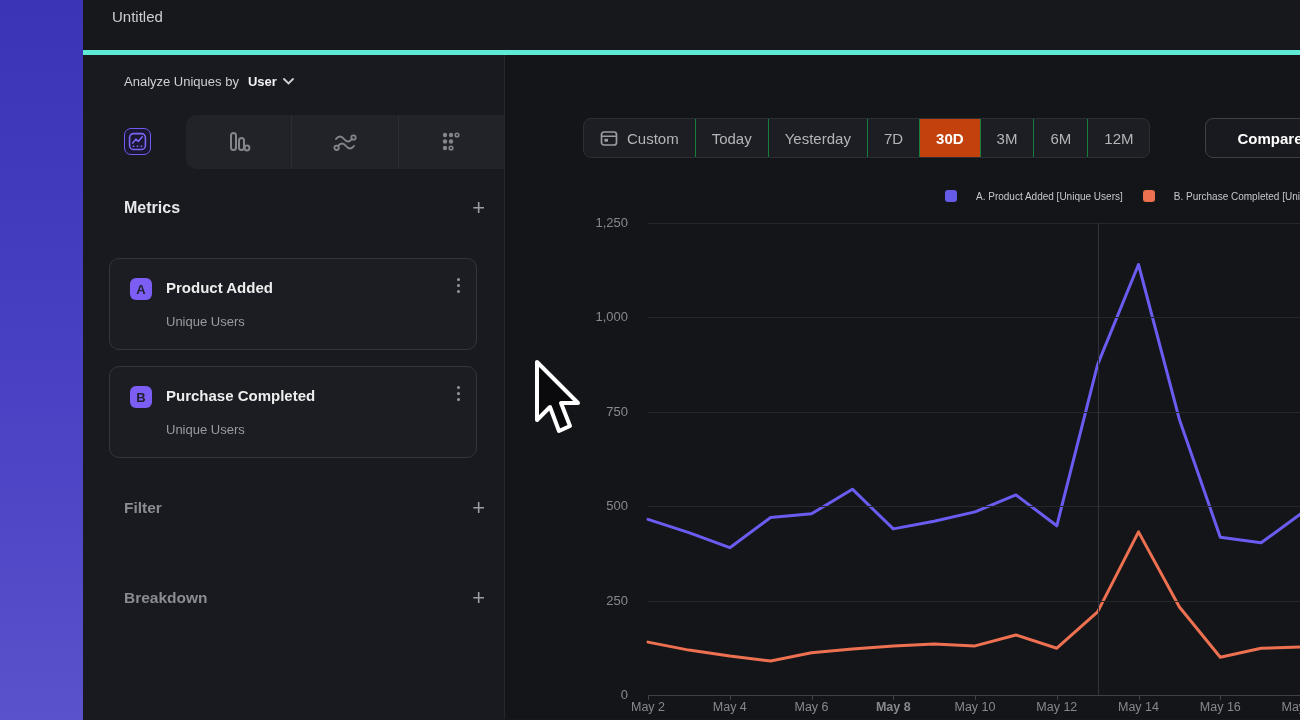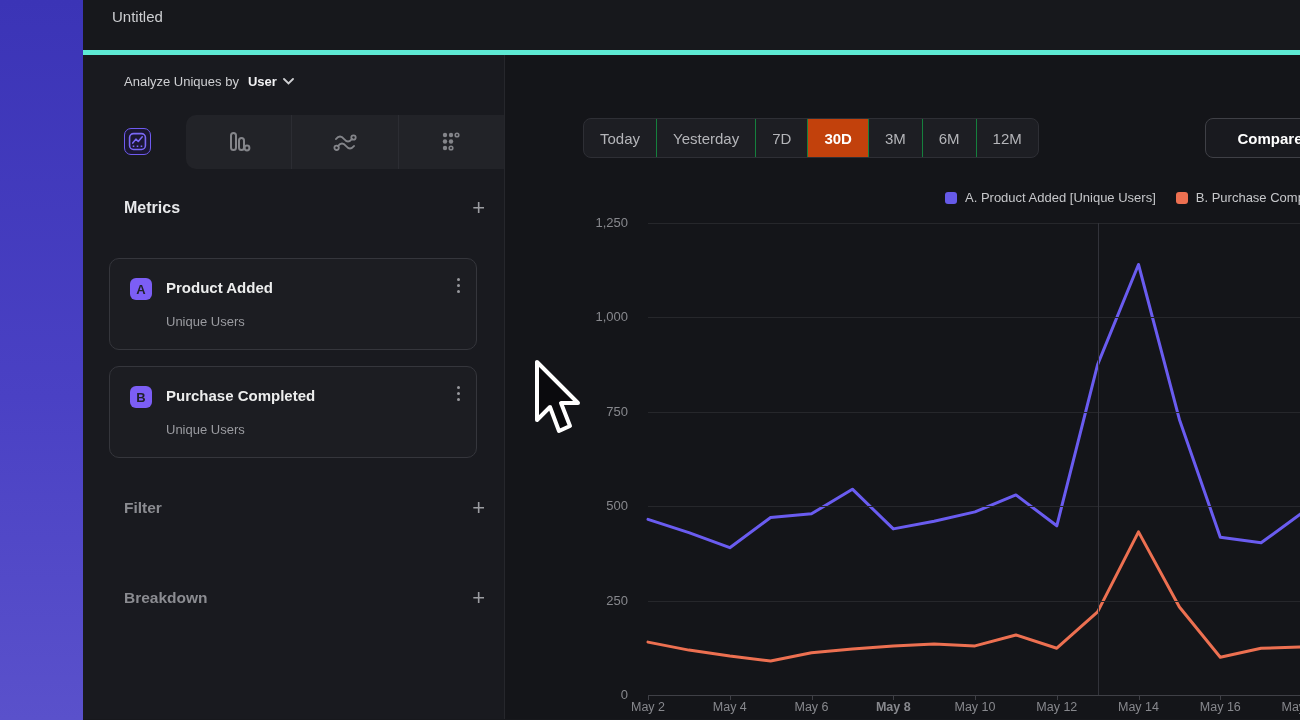--- a/index.html
+++ b/index.html
@@ -59,21 +59,21 @@
     font-family:"Liberation Sans",sans-serif; white-space:nowrap; }
   .range-btn + .range-btn { border-left:1px solid #15803d; }
   .range-btn.active { background:#c2410c; color:#ffffff; font-weight:700; }
 
   .compare-btn { position:absolute; left:700px; top:63px; height:40px; width:130px;
     background:#191a1f; border:1px solid #3f4046; border-radius:8px; color:#fff;
     font-size:15px; font-weight:700; text-align:center; cursor:pointer;
     font-family:"Liberation Sans",sans-serif; }
 
   .legend { position:absolute; left:440px; top:135px; display:flex; gap:20px; white-space:nowrap; }
-  .legend-item { display:flex; align-items:center; gap:8px; font-size:13px; color:#c6c7ca; }
+  .legend-item { display:flex; align-items:center; gap:19px; font-size:10px; color:#c6c7ca; }
   .legend-swatch { width:12px; height:12px; border-radius:3px; flex:0 0 12px; }
 
   .ytick { position:absolute; left:55px; width:68px; text-align:right;
            font-size:13px; color:#87888d; }
   .xtick { position:absolute; top:645px; width:70px; text-align:center;
            font-size:12.5px; color:#87888d; }
 
   .plot { position:absolute; left:143px; top:168px; width:652px; height:472px; }
   .gridline { position:absolute; left:0; right:0; height:1px; background:#26272b; }
   .gridline.axisline { background:#3f4046; }
@@ -180,20 +180,28 @@
 
       <div class="section-row dim" style="top:534px;">
         <span class="sec-title">Breakdown</span>
         <span class="plus">+</span>
       </div>
     </div>
 
     <div class="main">
 
       <div class="range-group">
+        <button class="range-btn">
+          <svg width="18" height="18" viewBox="0 0 18 18">
+            <rect x="1.5" y="3" width="15" height="13" rx="2.5" fill="none" stroke="#9b9ca1" stroke-width="1.7"></rect>
+            <line x1="1.5" y1="7.2" x2="16.5" y2="7.2" stroke="#9b9ca1" stroke-width="1.5"></line>
+            <rect x="4.4" y="9.8" width="3.6" height="3" rx="0.8" fill="#9b9ca1"></rect>
+          </svg>
+          <span>Custom</span>
+        </button>
         <button class="range-btn">
             <span>Today</span>
           </button>
         <button class="range-btn">
             <span>Yesterday</span>
           </button>
         <button class="range-btn">
             <span>7D</span>
           </button>
         <button class="range-btn active">

